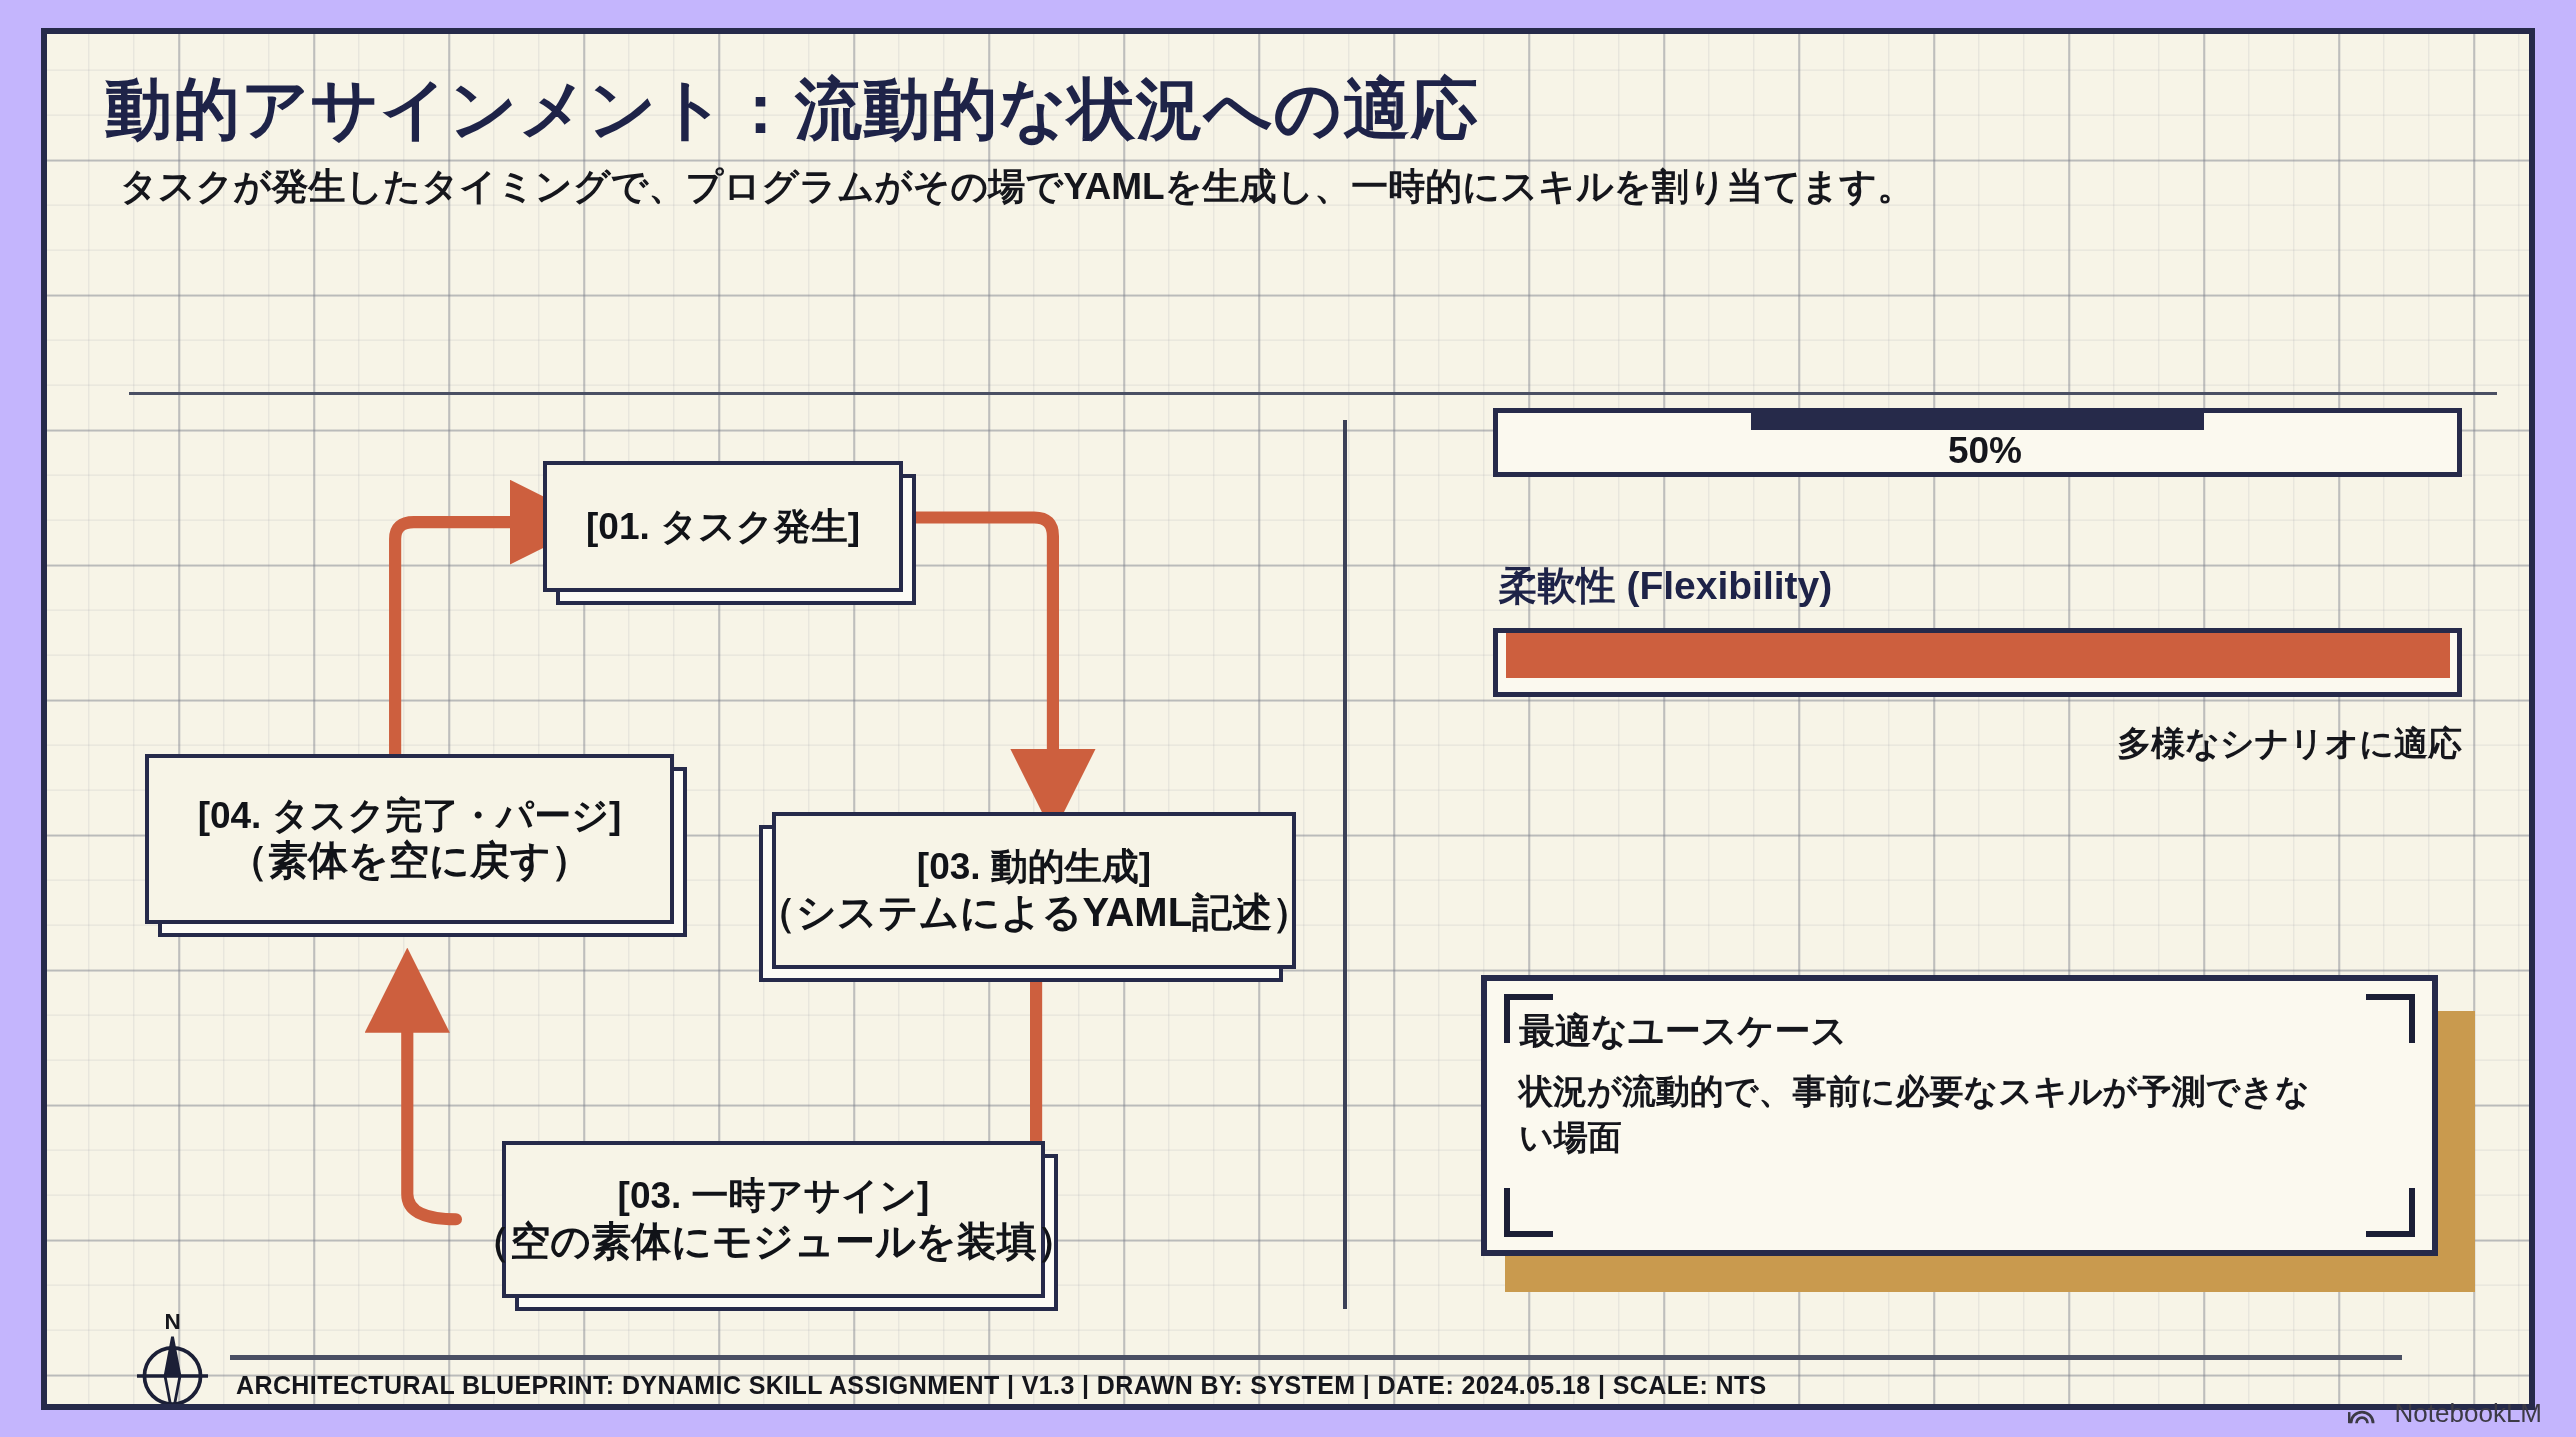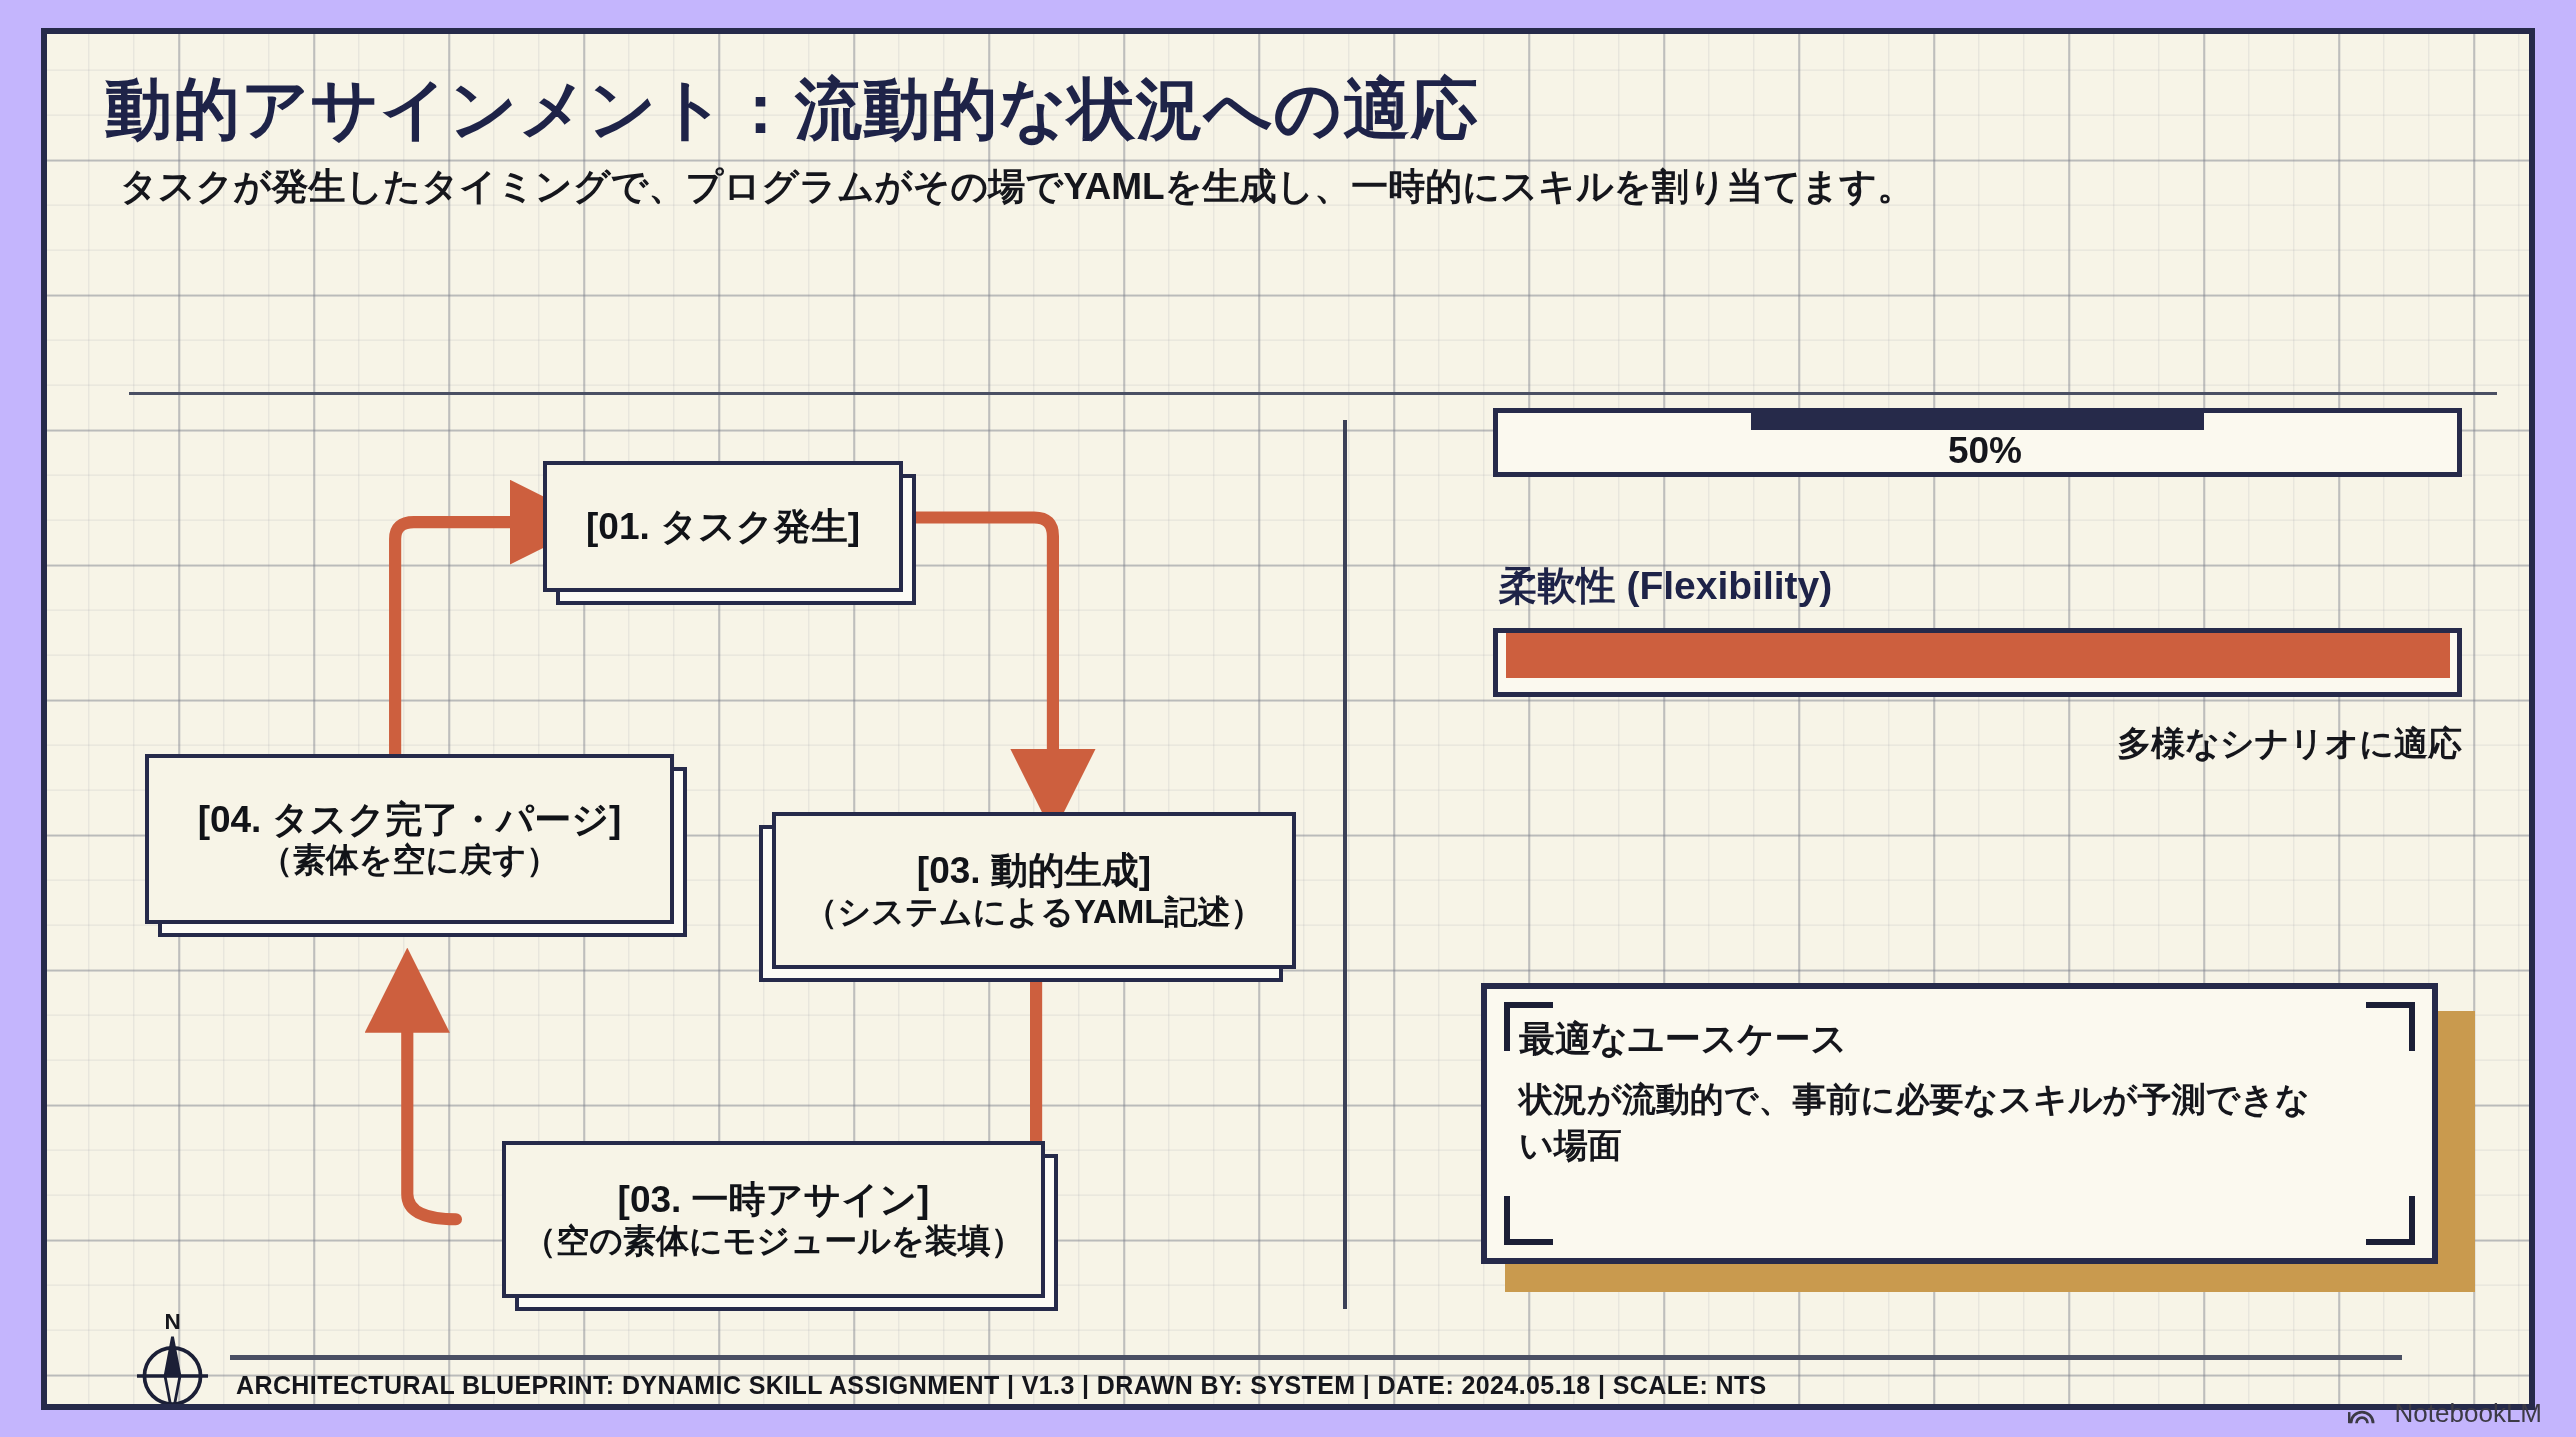--- a/index.html
+++ b/index.html
@@ -66,21 +66,21 @@
     background:#f7f4e7;box-sizing:border-box;
     display:flex;flex-direction:column;align-items:center;justify-content:center;
   }
   .node.sh-dl .shadowbox{transform:translate(-13px,13px);}
   .node.sh-dr .shadowbox{transform:translate(13px,13px);}
   .node .lbl{
     position:relative;font-weight:bold;color:#111318;text-align:left;
     line-height:1.18;white-space:nowrap;
   }
   .lbl.l1{font-size:37px;}
-  .lbl.l2{font-size:33px;}
+  .lbl.l2{font-size:40px;}
 
   
   .flow svg{position:absolute;left:0;top:0;width:1282px;height:917px;overflow:visible;}
 
   
   .panel{position:absolute;left:1446px;top:374px;width:1039px;}
   .metric-title{
     font-size:39px;font-weight:bold;color:#1e2348;margin:0 0 15px 5.6px;
     white-space:nowrap;
   }
@@ -98,21 +98,21 @@
     font-size:34px;font-weight:bold;color:#15161c;white-space:nowrap;
   }
 
   
   .usecase{position:absolute;left:1434px;top:941px;width:992px;height:295px;}
   .uc-shadow{
     position:absolute;left:24px;top:36px;width:970px;height:281px;background:#c99a4e;
   }
   .uc-card{
     position:absolute;left:0;top:0;width:957px;height:281px;
-    box-sizing:border-box;border:6.6px solid #262a4a;background:#fbf9ef;margin-top:8px;
+    box-sizing:border-box;border:6.6px solid #262a4a;background:#fbf9ef;
   }
   .uc-inner{position:absolute;left:32px;top:26px;right:28px;bottom:22.5px;}
   .uc-head{font-size:36px;font-weight:bold;color:#15161c;margin:0 0 13px 0;white-space:nowrap;}
   .uc-body{font-size:34px;font-weight:bold;color:#15161c;line-height:1.34;width:796px;}
   .corner{position:absolute;width:43px;height:43px;}
   .corner.tl{left:17px;top:13px;border-left:6.6px solid #1b1f36;border-top:6.6px solid #1b1f36;}
   .corner.tr{right:17px;top:13px;border-right:6.6px solid #1b1f36;border-top:6.6px solid #1b1f36;}
   .corner.bl{left:17px;bottom:13px;border-left:6.6px solid #1b1f36;border-bottom:6.6px solid #1b1f36;}
   .corner.br{right:17px;bottom:13px;border-right:6.6px solid #1b1f36;border-bottom:6.6px solid #1b1f36;}
 

